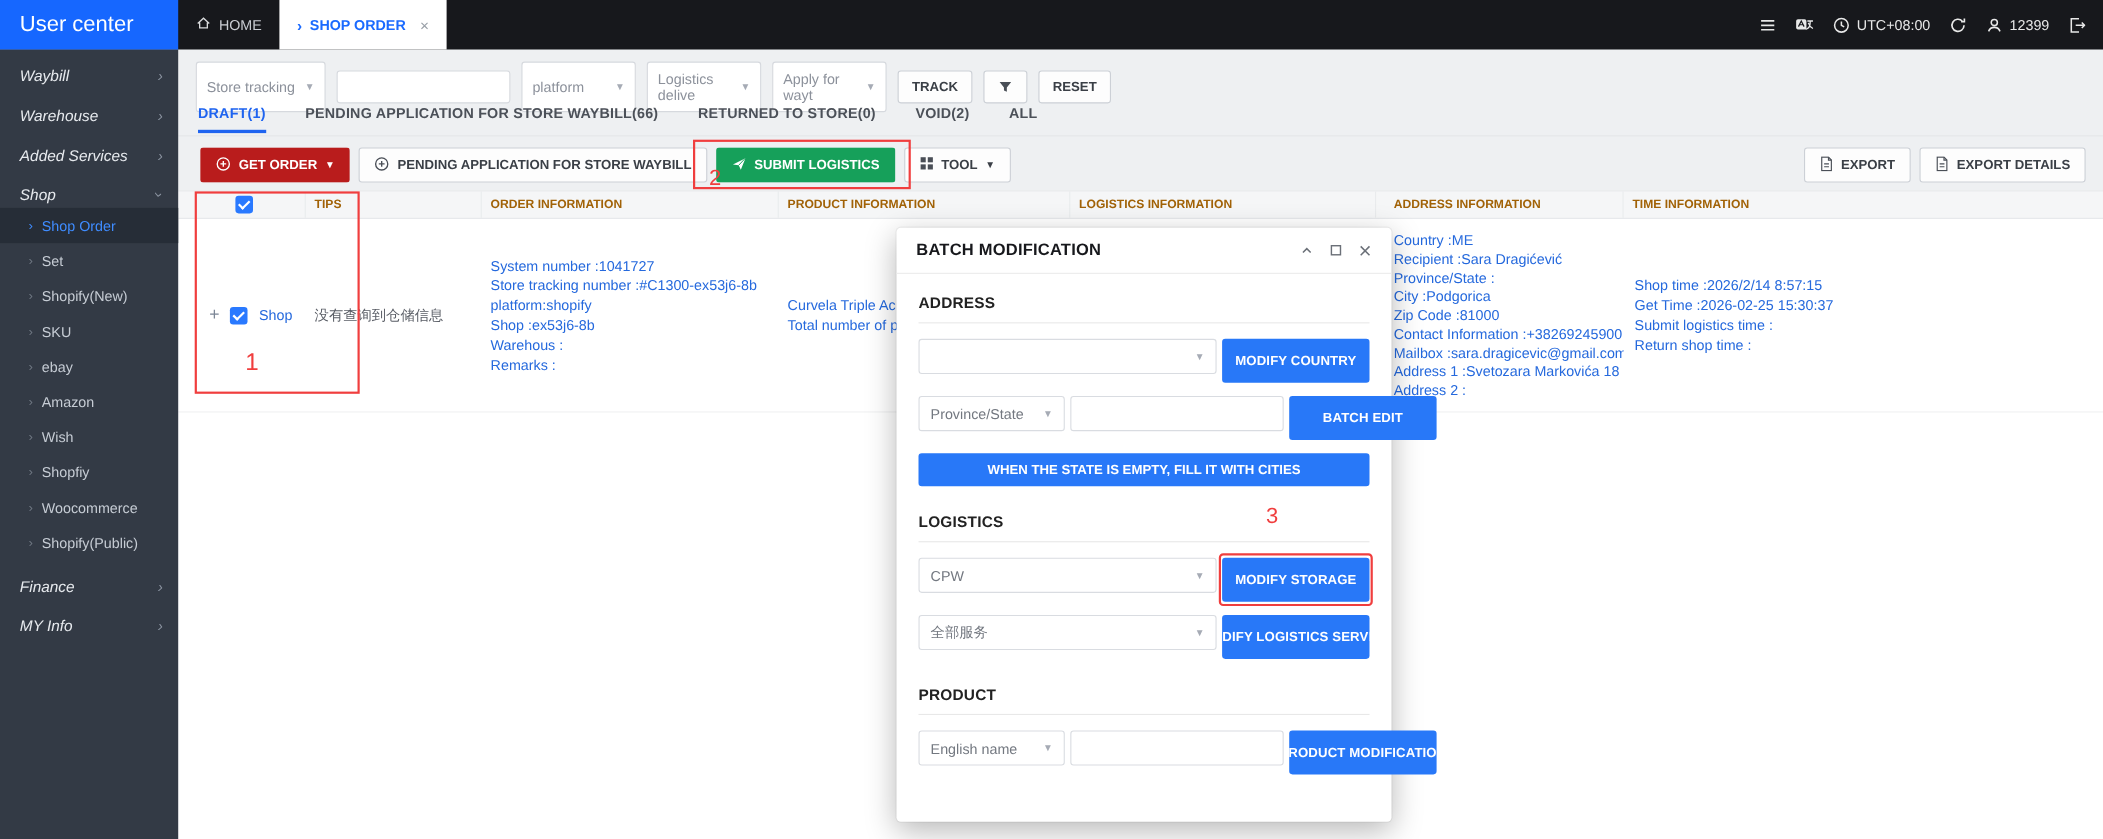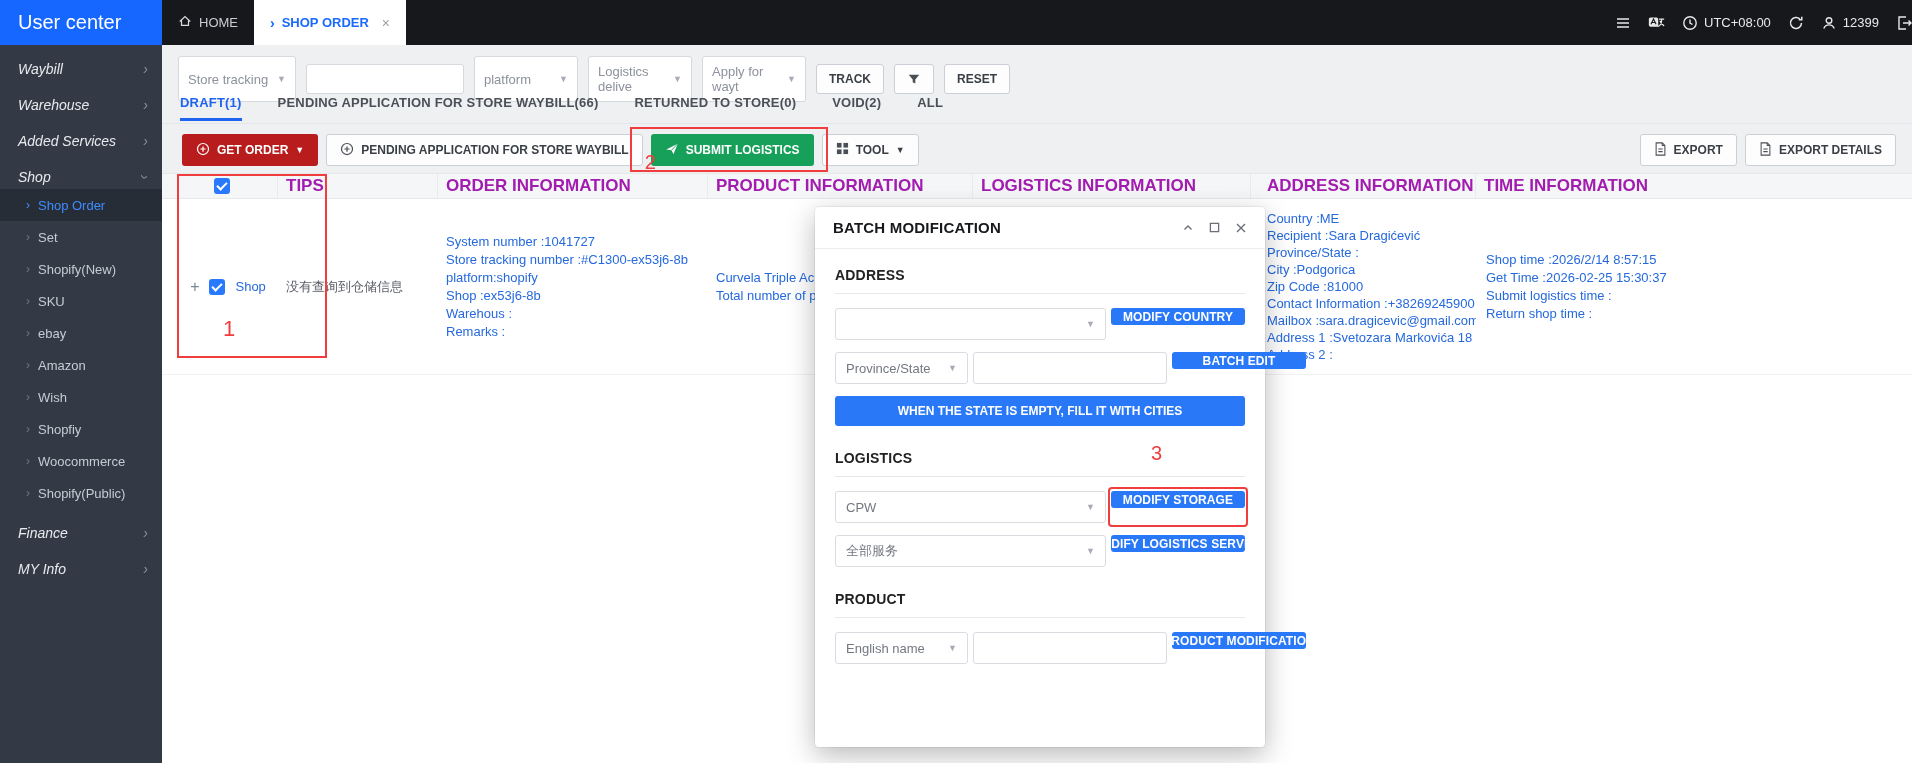--- a/index.html
+++ b/index.html
@@ -7,21 +7,21 @@
   body { font-family:"Liberation Sans", sans-serif; background:#eef0f2; font-size:13px; color:#333; position:relative; }
 
   
   .topbar { position:absolute; top:0; left:0; right:0; height:45px; background:#17181c; display:flex; align-items:stretch; z-index:50; }
   .brand { width:162px; background:#1667ff; color:#fff; font-size:20px; display:flex; align-items:center; padding-left:18px; cursor:pointer; }
   .tab { display:flex; align-items:center; gap:7px; padding:0 16px; color:#c9ccd2; font-size:13px; cursor:pointer; }
   .tab.active-tab { background:#fff; color:#1a6aff; font-weight:bold; }
   .crumb { color:#9aa0a8; font-size:14px; }
   .active-tab .crumb { color:#1a6aff; }
   .tclose { color:#9aa0a8; font-size:14px; margin-left:6px; font-weight:normal; }
-  .top-right { margin-left:auto; display:flex; align-items:center; gap:17px; color:#e8e8e8; }
+  .top-right { margin-left:auto; display:flex; align-items:center; gap:17px; padding-right:16px; color:#e8e8e8; }
   .tr-group { display:flex; align-items:center; gap:6px; cursor:pointer; }
   .top-right svg { display:block; }
 
   
   .sidebar { position:absolute; left:0; top:45px; bottom:0; width:162px; background:#333a45; z-index:40; }
   .s-item { height:36px; display:flex; align-items:center; justify-content:space-between; padding:12px 14px 0 18px; color:#e7eaee; font-size:14px; cursor:pointer;font-style:italic; }
   .s-caret { color:#8b93a0; font-size:14px; }
   .s-caret.open { transform:rotate(90deg); }
   .s-children { }
   .s-child { height:32px; display:flex; align-items:center; gap:8px; padding-left:26px; color:#c6ccd4; font-size:13px; cursor:pointer; }
@@ -52,21 +52,21 @@
   .grow { flex:1; }
 
   .submit-wrap { position:relative; display:inline-flex; }
   .annbox2 { position:absolute; top:-7px; left:-21px; right:-14px; bottom:-6px; border:2px solid #f03e3e; pointer-events:none; z-index:6; }
   .annlabel2 { position:absolute; left:-6px; bottom:-8px; color:#f03e3e; font-size:20px; z-index:7; }
 
   
   .table-area { position:absolute; top:128px; left:0; right:0; bottom:0; background:#fff; }
   .tgrid { display:grid; grid-template-columns:116px 160px 270px 265px 278px 225px 1fr; }
   .thead { height:26px; background:#f5f6f7; border-top:1px solid #e6e8ea; border-bottom:1px solid #e6e8ea; }
-  .th { display:flex; align-items:center; padding-left:8px; font-size:17px; font-weight:bold; color:#a21caf; border-right:1px solid #e9ebed; overflow:hidden; white-space:nowrap; }
+  .th { display:flex; align-items:center; padding-left:8px; font-size:11px; font-weight:bold; color:#a16207; border-right:1px solid #e9ebed; overflow:hidden; white-space:nowrap; }
   .th:last-child { border-right:none; }
   .th.addr { padding-left:16px; }
   .trow { height:176px; border-bottom:1px solid #f0f1f2; }
   .td { padding:6px 8px; display:flex; flex-direction:column; justify-content:center; overflow:hidden; }
   .td .ln { color:#2569dd; font-size:13px; line-height:18px; white-space:nowrap; }
   .td.addr { padding-left:16px; }
   .td.addr .ln { line-height:17px; }
   .cell-check { flex-direction:row; align-items:center; gap:10px; padding-left:24px; }
   .expand { color:#7c8696; font-size:16px; line-height:16px; cursor:pointer; }
   .cb { width:16px; height:16px; border-radius:3px; background:#2979ff; position:relative; display:inline-block; cursor:pointer; flex:0 0 16px; }
@@ -87,21 +87,21 @@
   .m-body { padding:18px 20px 20px; }
   .msection-head { position:relative; font-size:14px; font-weight:bold; color:#222; padding-bottom:10px; border-bottom:1px solid #e8e8e8; margin-bottom:14px; letter-spacing:.2px; }
   .msection { margin-top:24px; }
   .msection:first-child { margin-top:0; }
   .mrow { display:flex; gap:5px; margin-bottom:12px; }
   .msel { height:32px; border:1px solid #d9dce1; border-radius:3px; display:flex; align-items:center; justify-content:space-between; padding:0 10px; font-size:13px; color:#737880; background:#fff; cursor:pointer; }
   .msel .caret { color:#a6abb5; font-size:9px; margin-left:6px; }
   .msel.grow1 { flex:1; }
   .msel.narrow { flex:0 0 133px; }
   .minput { height:32px; flex:1; border:1px solid #d9dce1; border-radius:3px; padding:0 8px; font-size:13px; color:#444; }
-  .mbtn { height:17px; flex:0 0 134px; width:134px; background:#2878f8; color:#fff; border:none; border-radius:3px; font-size:12px; font-weight:bold; display:flex; align-items:center; justify-content:center; overflow:hidden; white-space:nowrap; cursor:pointer; letter-spacing:.1px; }
+  .mbtn { height:40px; flex:0 0 134px; width:134px; background:#2878f8; color:#fff; border:none; border-radius:3px; font-size:12px; font-weight:bold; display:flex; align-items:center; justify-content:center; overflow:hidden; white-space:nowrap; cursor:pointer; letter-spacing:.1px; }
   .mbtn-full { width:100%; height:30px; background:#2878f8; color:#fff; border:none; border-radius:3px; font-size:12px; font-weight:bold; display:flex; align-items:center; justify-content:center; cursor:pointer; margin-top:2px; }
   .storage-wrap { position:relative; flex:0 0 134px; display:flex; }
   .annbox3 { position:absolute; inset:-4px -3px; border:2px solid #f03e3e; border-radius:4px; pointer-events:none; z-index:8; }
   .annlabel3 { position:absolute; left:316px; top:-8px; color:#f03e3e; font-size:20px; font-weight:normal; }
 </style>
 </head>
 <body>
 
 <div class="topbar">
   <div class="brand">User center</div>

